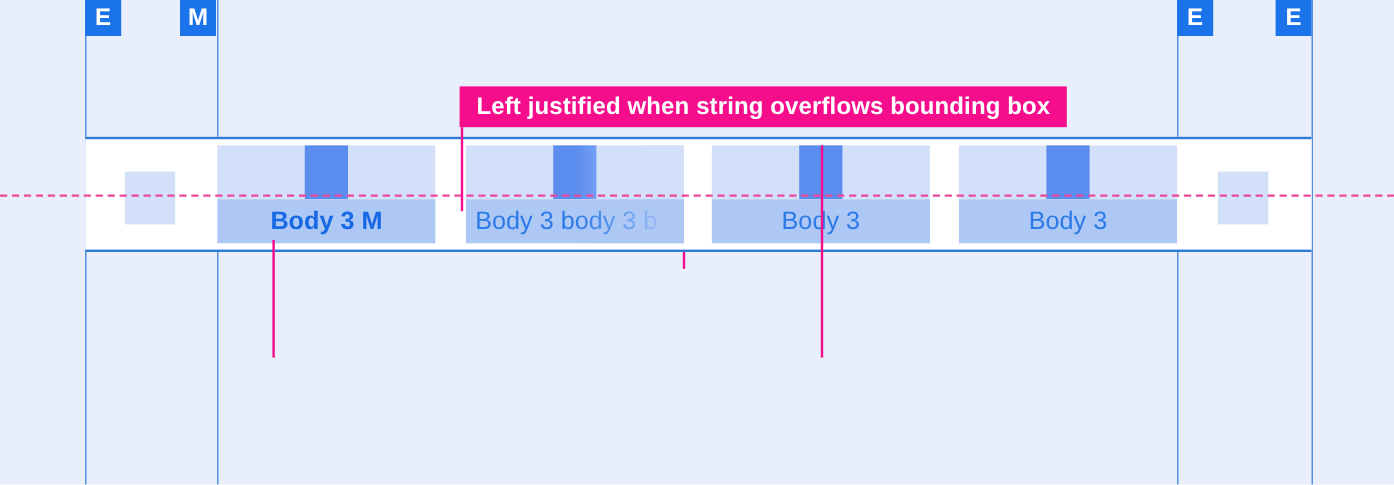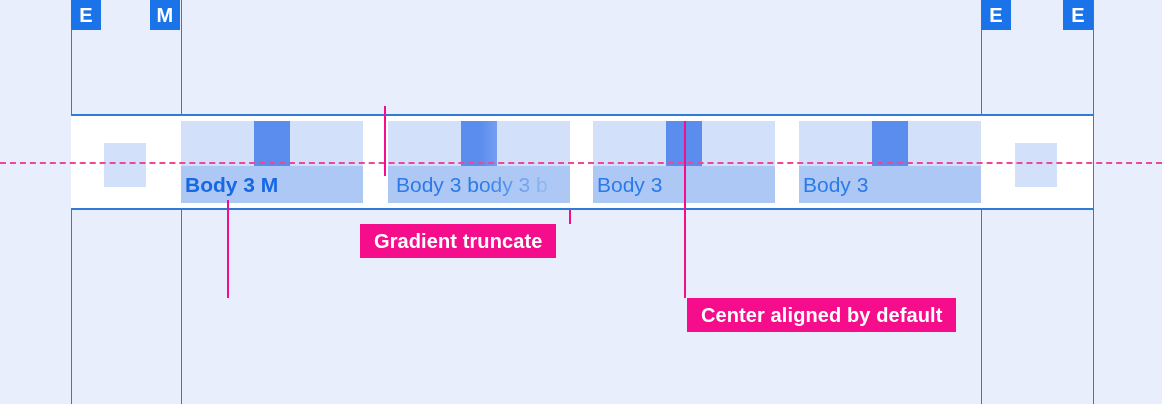--- a/index.html
+++ b/index.html
@@ -87,21 +87,21 @@
     height: 37px;
     background: #aec8f5;
     white-space: nowrap;
     overflow: hidden;
   }
   .cell-label {
     display: block;
     line-height: 37px;
     font-size: 21px;
     color: #2b7ae8;
-    text-align: left;
+    text-align: center;
     padding: 0 4px;
   }
   .cell-label.active {
     font-weight: bold;
     color: #1668e3;
   }
   .cell-label.left {
     text-align: left;
     padding-left: 8px;
   }
@@ -220,16 +220,15 @@
     </div>
   </div>
 
   <div class="baseline"></div>
 
   <div class="leader" style="left:384px; top:106px; height:70px"></div>
   <div class="leader" style="left:569px; top:210px; height:14px"></div>
   <div class="leader" style="left:227px; top:200px; height:98px"></div>
   <div class="leader" style="left:684px; top:121px; height:177px"></div>
 
-  <div class="callout" style="left:360px; top:224px">Gradient truncate</div>
-  <div class="callout" style="left:687px; top:298px">Center aligned by default</div>
+  <div class="callout" style="left:383px; top:72px">Left justified when string overflows bounding box</div>
 
 </div>
 
 </body></html>

